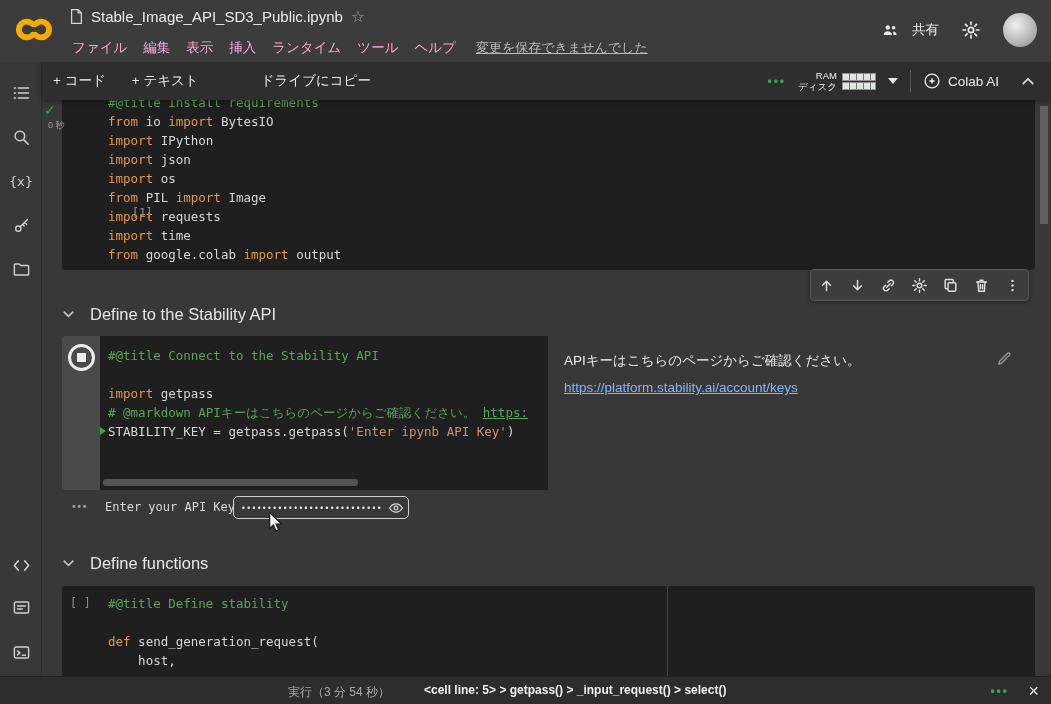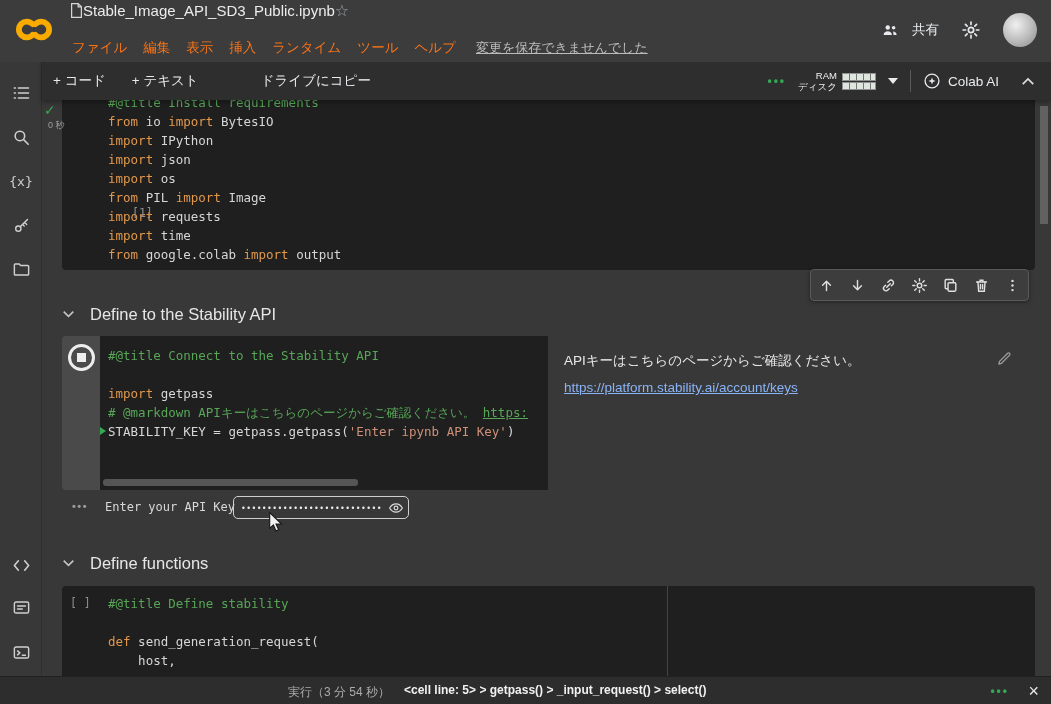--- a/index.html
+++ b/index.html
@@ -3,25 +3,25 @@
 <meta charset="utf-8">
 <style>
 *{margin:0;padding:0;box-sizing:border-box}
 html,body{background:#222}
 #app{position:relative;width:1051px;height:704px;background:#383838;overflow:hidden;
      font-family:"Liberation Sans","DejaVu Sans",sans-serif;color:#e8eaed;font-size:14px}
 .abs{position:absolute}
 svg{display:block}
 
 .header{position:absolute;left:0;top:0;width:100%;height:62px;background:#3c3c3c;z-index:6}
-.titlebar{position:absolute;left:70px;top:2px;display:flex;align-items:center;gap:0}
+.titlebar{position:absolute;left:70px;top:8px;display:flex;align-items:center;gap:8px}
 .title{font-size:15px;color:#ececec}
 .star{color:#9aa0a6;font-size:16px;line-height:1}
 .menubar{position:absolute;left:64px;top:37px;display:flex;align-items:center;height:22px}
-.menu-item{padding:0 8px;font-size:13.5px;color:#f97316}
+.menu-item{padding:0 8px;font-size:13.5px;color:#f9a8d4}
 .save-status{margin-left:12px;font-size:13px;color:#bcbcbc;text-decoration:underline}
 .header-right{position:absolute;right:14px;top:13px;display:flex;align-items:center;gap:22px}
 .share{display:flex;align-items:flex-end;gap:12px;font-size:13.5px;color:#e8eaed}
 .avatar{width:34px;height:34px;border-radius:50%;background:radial-gradient(circle at 38% 35%,#f0f0f0,#b9b9b9 55%,#878787)}
 
 .toolbar{position:absolute;left:42px;top:62px;width:1009px;height:38px;background:#2e2e2e;
          box-shadow:0 2px 5px rgba(0,0,0,.35);z-index:5;display:flex;align-items:center}
 .tb-btn{font-size:13.5px;color:#e8eaed;white-space:nowrap}
 .tb-right{margin-left:auto;display:flex;align-items:center;gap:12px;padding-right:16px}
 .dots-green{color:#34a853;font-weight:bold;letter-spacing:2px;font-size:12px}
@@ -69,21 +69,21 @@
 .prompt{position:absolute;left:43px;top:6px;font-family:"DejaVu Sans Mono",monospace;font-size:12px;color:#d8d8d8}
 .pw-field{position:absolute;left:171px;top:2px;width:176px;height:23px;border:1.4px solid #cfcfcf;border-radius:5px;background:transparent}
 .pw-dots{position:absolute;left:7px;top:7px;font-family:"DejaVu Sans Mono",monospace;font-size:8px;letter-spacing:.4px;color:#ececec;white-space:nowrap;overflow:hidden;width:140px}
 .eye{position:absolute;right:4px;top:3px;color:#d8d8d8}
 .cell3{position:absolute;left:62px;top:586px;width:973px;height:90px;background:#1f1f1f;border-radius:4px 4px 0 0;overflow:hidden}
 .cell3-divider{position:absolute;left:605px;top:0;width:1px;height:100%;background:#454545}
 .vscroll{position:absolute;left:1040px;top:106px;width:8px;height:118px;background:#616161;z-index:8}
 
 .statusbar{position:absolute;left:0;top:676px;width:100%;height:28px;background:#2d2d2d;border-top:1px solid #202020;z-index:9}
 .sb-time{position:absolute;left:288px;top:7px;font-size:12px;color:#ababab}
-.sb-path{position:absolute;left:404px;top:6px;font-size:12px;font-weight:bold;color:#f1f1f1}
+.sb-path{position:absolute;left:424px;top:6px;font-size:12px;font-weight:bold;color:#f1f1f1}
 .sb-dots{position:absolute;right:42px;top:7px}
 .sb-close{position:absolute;right:12px;top:2px;font-size:18px;color:#e8e8e8;line-height:24px}
 .cursor{position:absolute;left:268px;top:512px;z-index:10}
 .check{position:absolute;left:44px;top:102px;color:#34a853;font-size:14px;font-weight:bold}
 .exec-time{position:absolute;left:48px;top:119px;font-size:9px;color:#9e9e9e;white-space:nowrap}
 .c1-count{position:absolute;left:70px;top:106px}
 .c3-count{position:absolute;left:8px;top:10px}
 </style>
 </head>
 <body>

